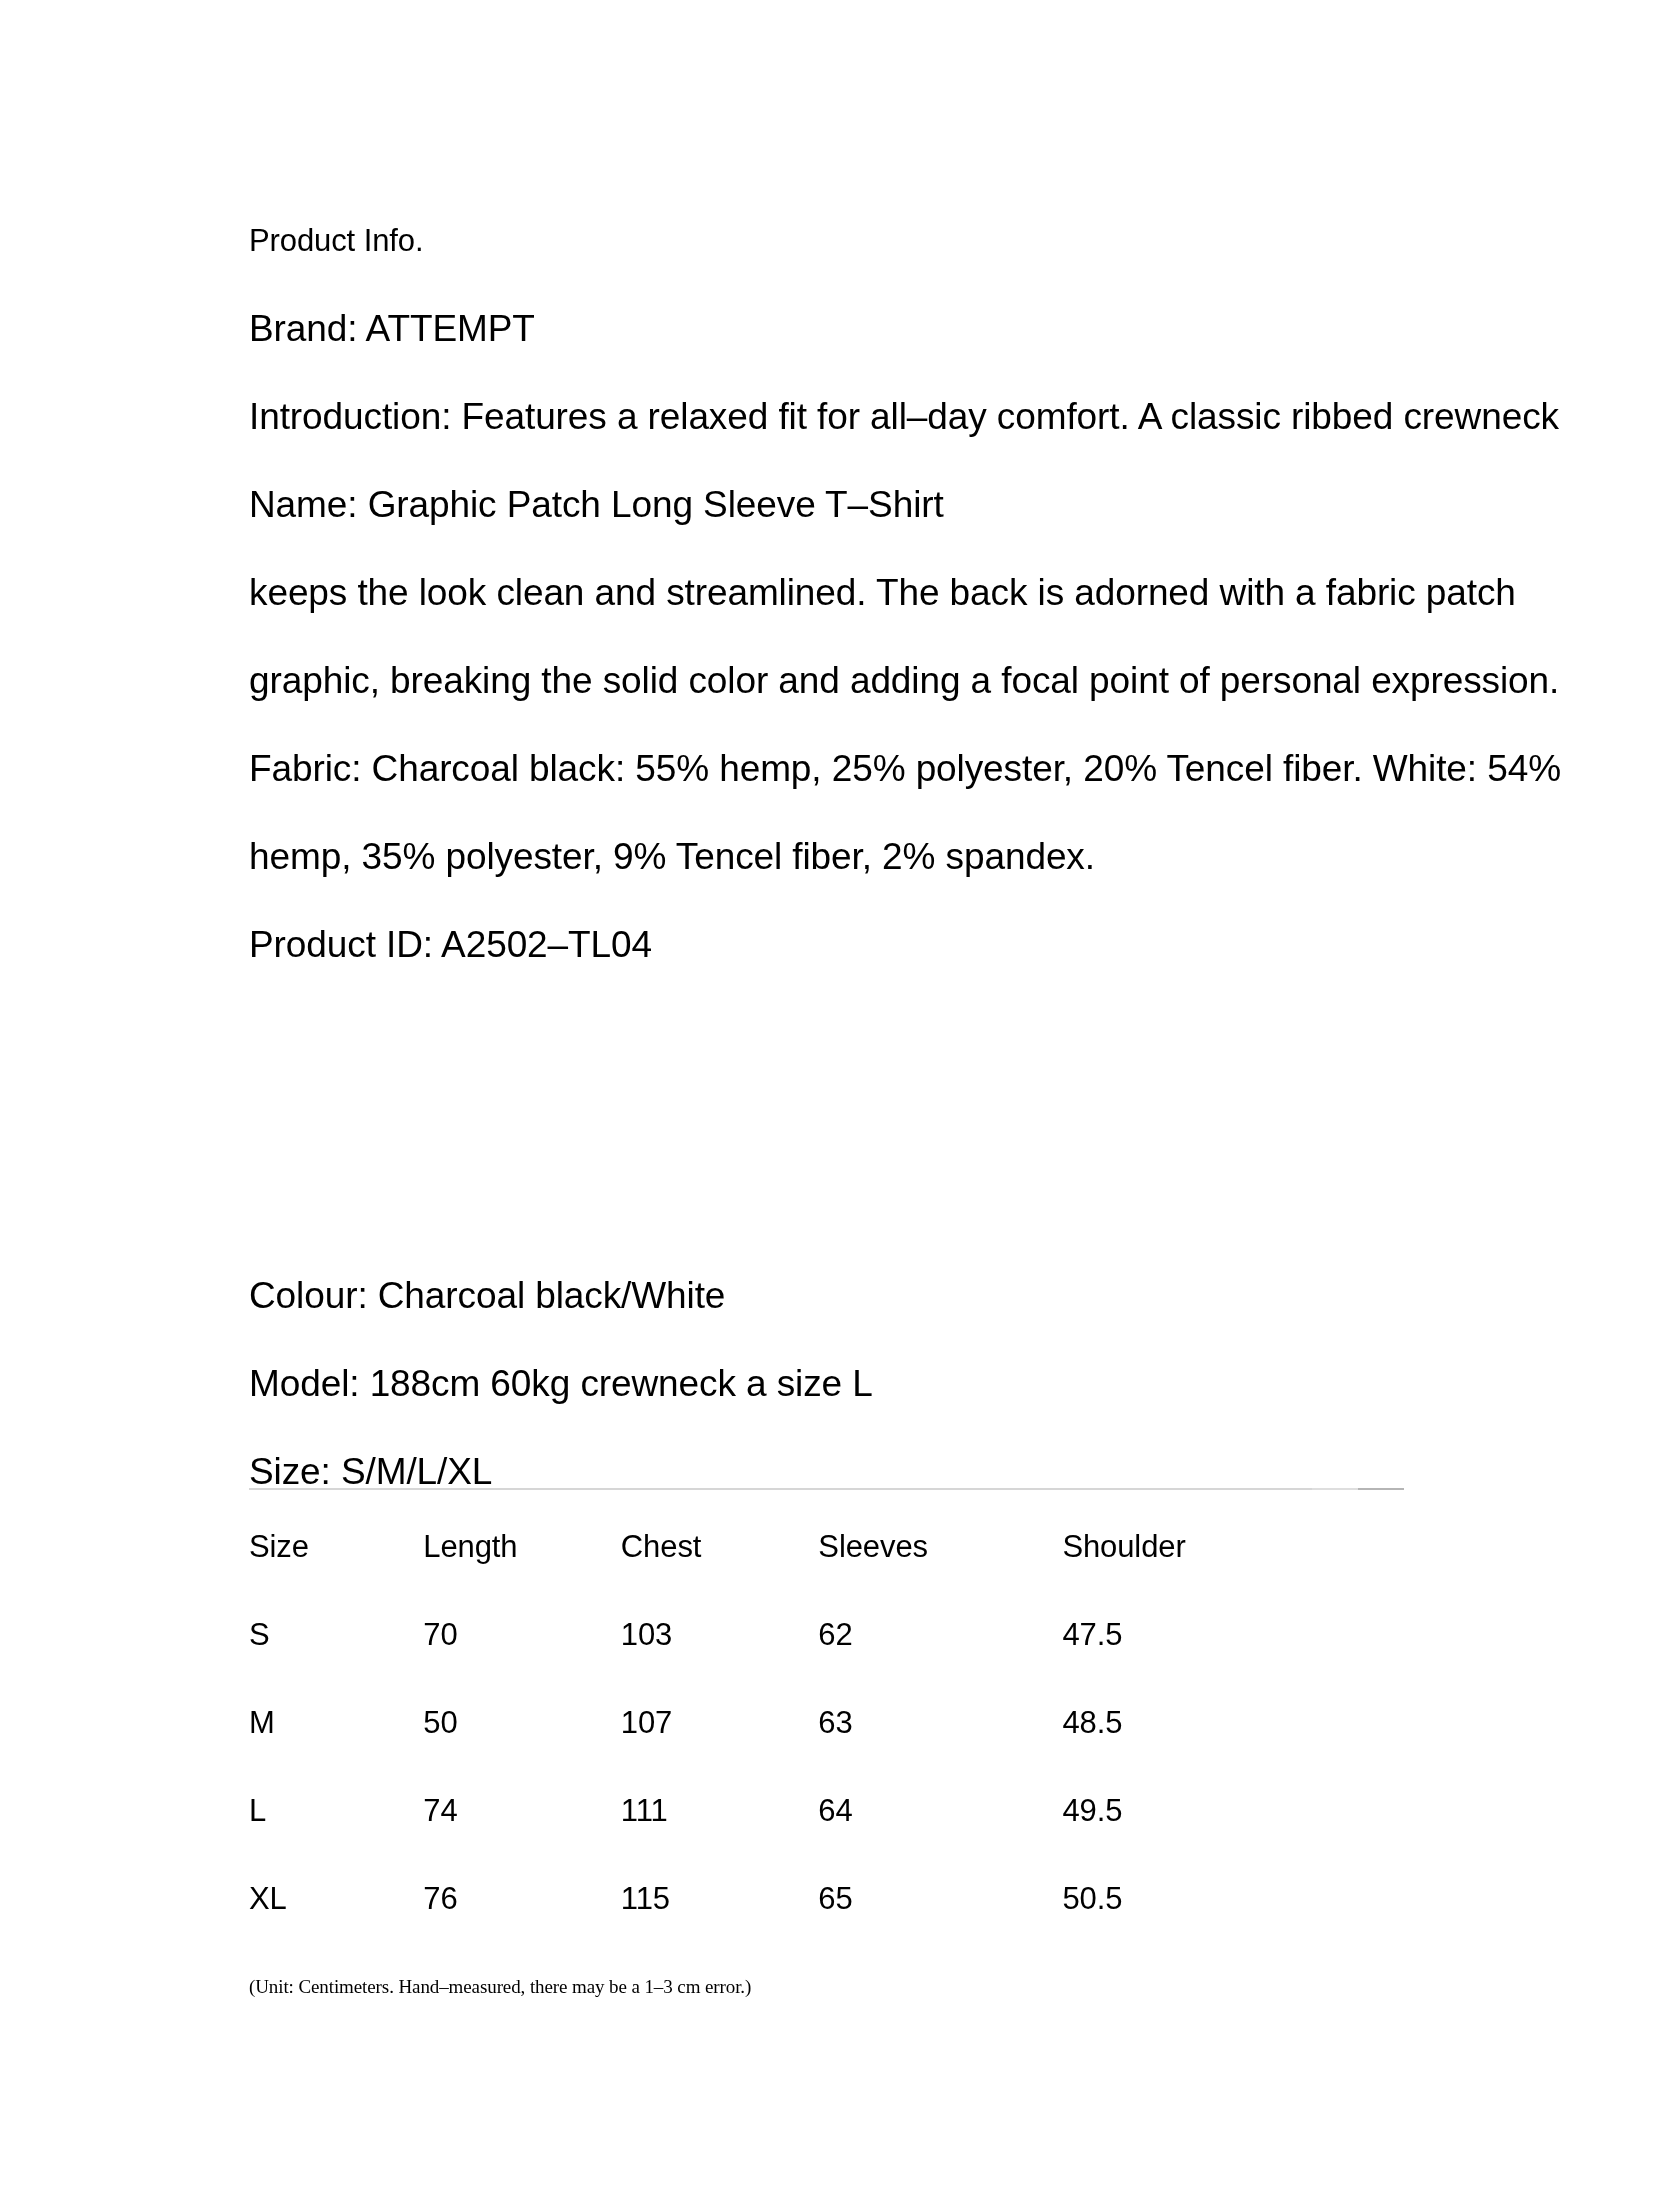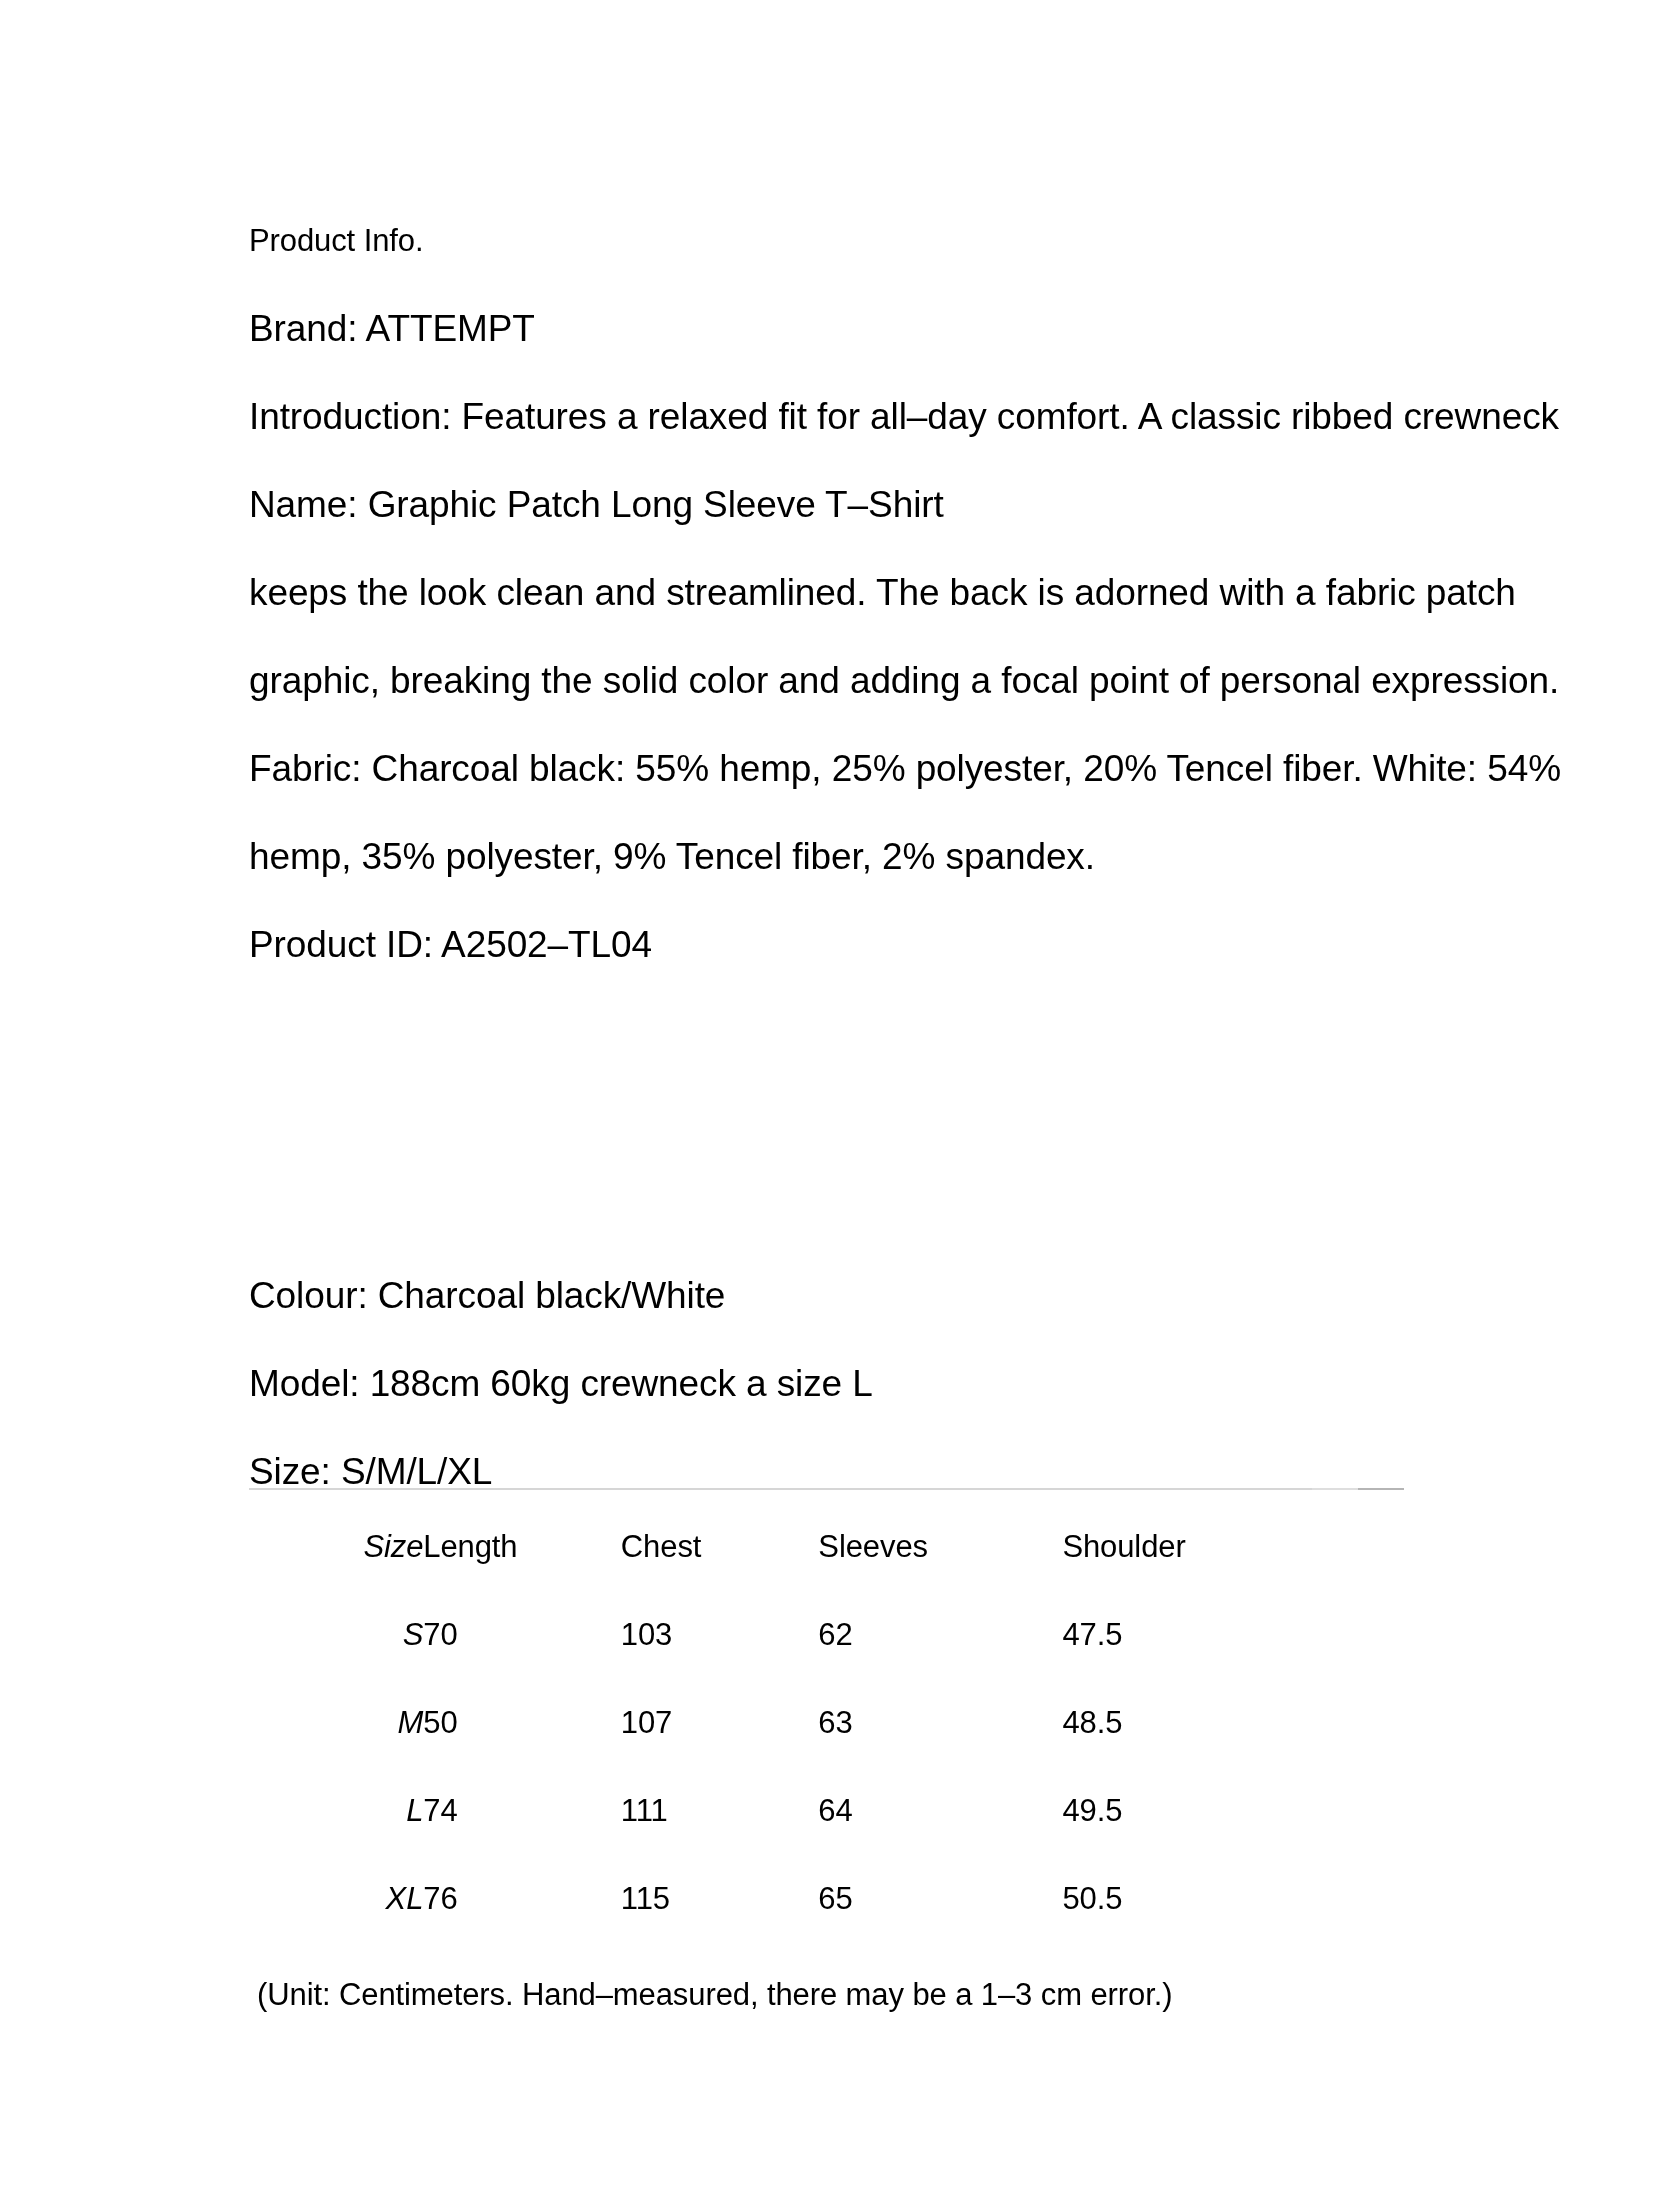--- a/index.html
+++ b/index.html
@@ -54,30 +54,30 @@
     padding: 0;
     font-weight: 400;
     font-size: 31px;
     line-height: 88px;
     letter-spacing: -0.1px;
     text-align: left;
     white-space: nowrap;
   }
   .size-chart th:first-child,
   .size-chart td:first-child {
-    text-align: right;
-    font-style: italic;
+    text-align: left;
   }
   .footnote {
-    margin: 8px;
-    font-size: 31px;
+    margin: 0;
+    font-size: 19px;
     font-weight: 400;
     line-height: 88px;
     letter-spacing: -0.1px;
     white-space: nowrap;
+    font-family: Liberation Serif, serif;
   }
 </style>
 </head>
 <body>
 
 <div class="page">
 
   <h1 class="line">Product Info.</h1>
 
   <p class="line">Brand: ATTEMPT</p>

